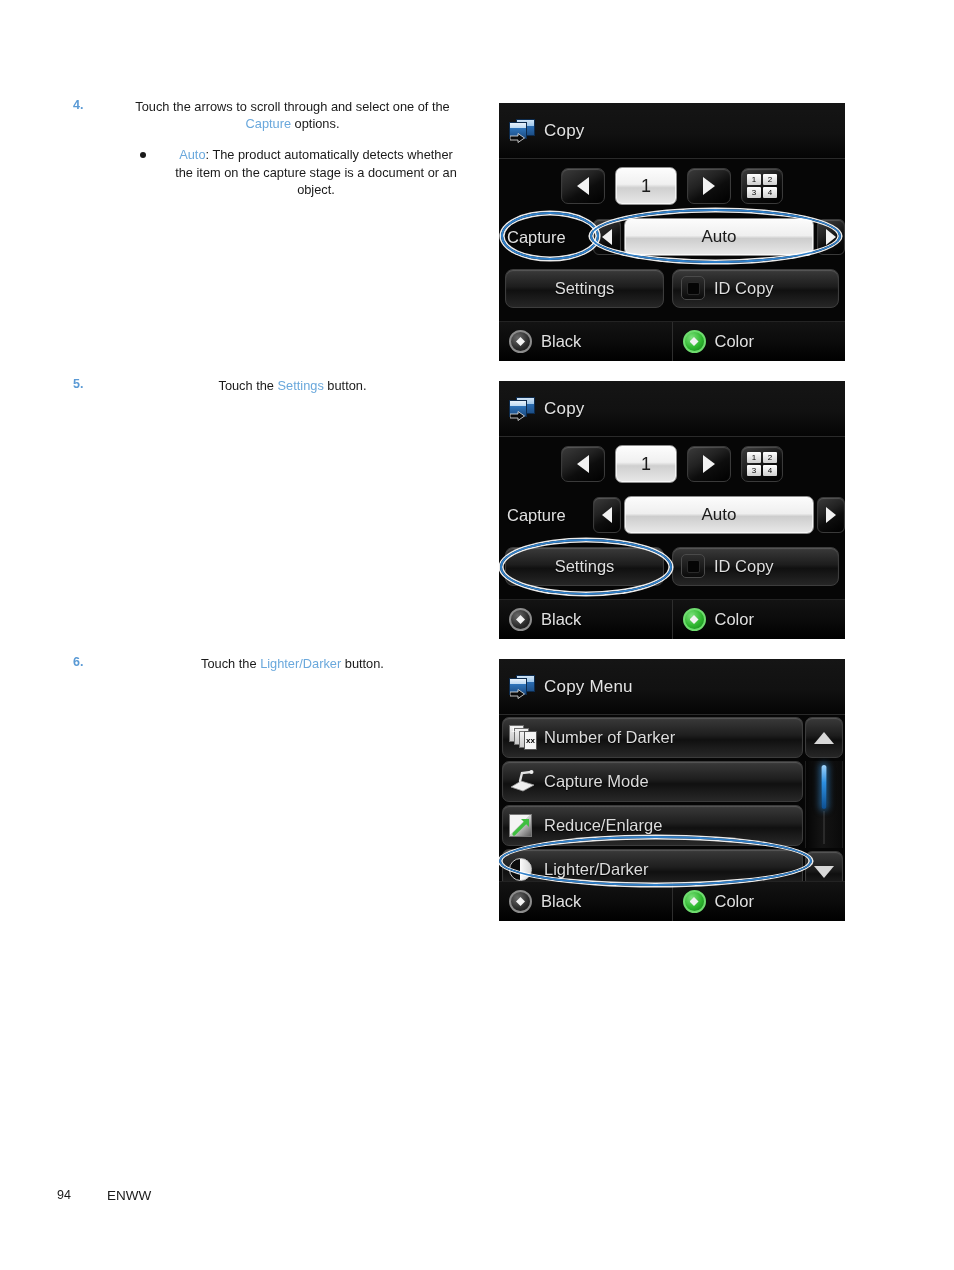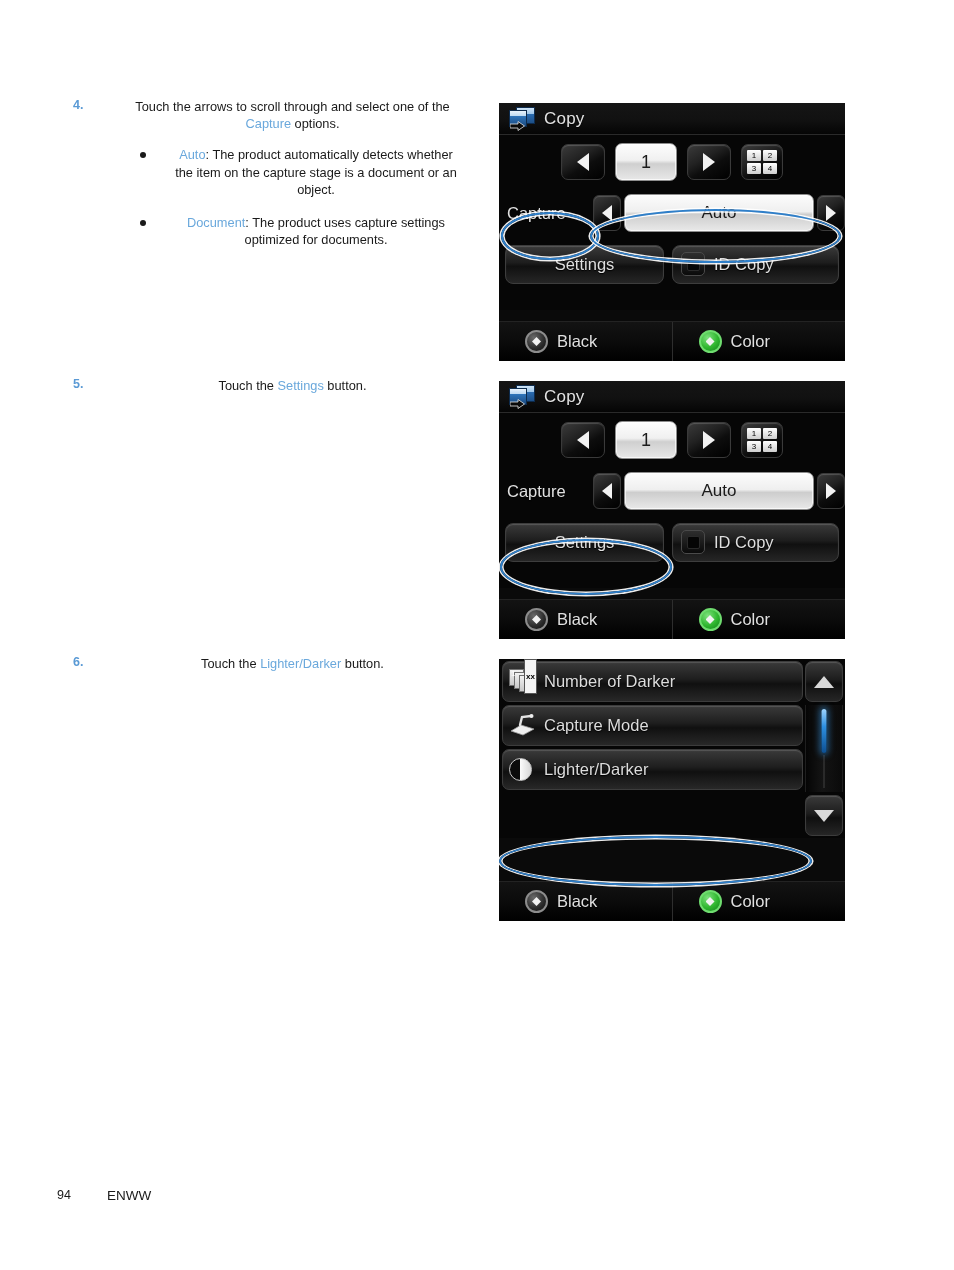--- a/index.html
+++ b/index.html
@@ -99,21 +99,21 @@
     overflow: hidden;
     font-family: "Liberation Sans", sans-serif;
   }
   #panel-1 { top: 103px;  height: 258px; }
   #panel-2 { top: 381px;  height: 258px; }
   #panel-3 { top: 659px;  height: 262px; }
 
   
   .p-header {
     position: relative;
-    height: 32px;
+    height: 56px;
     background: linear-gradient(180deg, #151515 0%, #111111 55%, #050505 100%);
     border-bottom: 1px solid #2a2a2a;
     display: flex;
     align-items: center;
     padding-left: 10px;
     box-sizing: border-box;
   }
   .p-header .title {
     color: #e3e3e3;
     font-size: 17px;
@@ -248,21 +248,21 @@
   }
 
   
   .p-footer {
     position: absolute; left:0; right:0; bottom:0; height: 39px;
     background: linear-gradient(180deg,#131313 0%, #0b0b0b 50%, #000 100%);
     border-top: 1px solid #232323;
     display:flex; align-items:center;
   }
   .p-footer .half {
-    flex: 1; display:flex; align-items:center; padding-left: 26px; height:100%;
+    flex: 1; display:flex; align-items:center; padding-left: 10px; height:100%;
     box-sizing:border-box;
   }
   .p-footer .half + .half { border-left: 1px solid #2e2e2e; }
   .start-circle {
     width: 23px; height: 23px; border-radius: 50%;
     display:flex;align-items:center;justify-content:center;
     flex: 0 0 auto; margin-right: 9px;
     box-sizing: border-box;
   }
   .start-circle.black {
@@ -304,21 +304,21 @@
     position:absolute; width:15px; height:17px;
     background: linear-gradient(180deg,#f2f2f2,#c9c9c9);
     border:1px solid #6f6f6f; box-sizing:border-box;
   }
   .ic-copies .s1 { left:0; top:0; }
   .ic-copies .s2 { left:5px; top:3px; }
   .ic-copies .s3 { left:10px; top:6px; }
   .ic-copies .xx {
     position:absolute; right:-1px; bottom:0px;
     background:#f4f4f4; color:#000; font-size:8px; line-height:9px;
-    padding:12px 1px; border:1px solid #555; font-weight:bold;
+    padding:4px 1px; border:1px solid #555; font-weight:bold;
   }
   .ic-copies .one {
     position:absolute; left:2px; top:0px; color:#ffffff; font-size:8px; line-height:9px;
   }
 
   
   .ic-capture svg { display:block; }
 
   
   .ic-enlarge {
@@ -378,23 +378,20 @@
 
 <div class="steps">
   <div class="step">
     <span class="step-num">4.</span>
     <div class="step-body">
       <span>Touch the arrows to scroll through and select one of the </span><span class="accent">Capture</span><span> options.</span>
       <ul class="sublist">
         <li>
           <span class="bullet"></span><span class="accent">Auto</span><span>: The product automatically detects whether the item on the capture stage is a document or an object.</span>
         </li>
-        <li>
-          <span class="bullet"></span><span class="accent">Document</span><span>: The product uses capture settings optimized for documents.</span>
-        </li>
       </ul>
     </div>
   </div>
 </div>
 
 <div id="step5-block" class="step">
   <span class="step-num">5.</span>
   <div class="step-body">
     <span>Touch the </span><span class="accent">Settings</span><span> button.</span>
   </div>
@@ -530,20 +527,30 @@
       <span class="start-circle color">
           <span class="dmd"></span>
         </span>
       <span class="lbl">Color</span>
     </span>
   </div>
 </div>
 <div class="hl" style="left:500px; top:539px; width:168px; height:52px;"></div>
 
 <div class="panel" id="panel-3">
+  <div class="p-header">
+    <span class="copy-icon">
+      <span class="pg-back"></span>
+        <span class="pg-front"></span>
+      <svg class="arr" viewBox="0 0 15 10">
+          <path d="M0 3 H8 V0.5 L14.5 5 L8 9.5 V7 H0 Z" fill="#0a0a0a" stroke="#e9e9e9" stroke-width="0.8"></path>
+        </svg>
+    </span>
+    <span class="title">Copy Menu</span>
+  </div>
   <div class="p-body">
     <div class="menu-list">
 
       <div class="menu-item">
         <span class="micon ic-copies">
           <span class="sheet s1"></span>
             <span class="sheet s2"></span>
             <span class="sheet s3"></span>
           <span class="one">1</span>
             <span class="xx">xx</span>
@@ -555,20 +562,31 @@
         <span class="micon ic-capture">
           <svg width="27" height="25" viewBox="0 0 27 25">
             <path d="M2 18 L12 12 L25 16 L14 22 Z" fill="#f0f0f0" stroke="#9a9a9a" stroke-width="0.8"></path>
             <path d="M11 12 L13 4 L22 3" fill="none" stroke="#e2e2e2" stroke-width="2.4" stroke-linecap="round"></path>
             <circle cx="22.5" cy="3" r="2" fill="#ededed"></circle>
           </svg>
         </span>
         <span class="mlabel">Capture Mode</span>
       </div>
 
+      <div class="menu-item">
+        <span class="micon" style="display:flex;align-items:center;">
+          <span class="ic-enlarge">
+            <svg width="21" height="21" viewBox="0 0 21 21">
+              <path d="M3 18 L15 6" stroke="#3fbf40" stroke-width="3.2" stroke-linecap="round"></path>
+              <path d="M18 3 L18 11 L10 3 Z" fill="#3fbf40"></path>
+            </svg>
+          </span>
+        </span>
+        <span class="mlabel">Reduce/Enlarge</span>
+      </div>
 
       <div class="menu-item">
         <span class="micon" style="display:flex;align-items:center;">
           <span class="ic-contrast"></span>
         </span>
         <span class="mlabel">Lighter/Darker</span>
       </div>
 
     </div>
 

